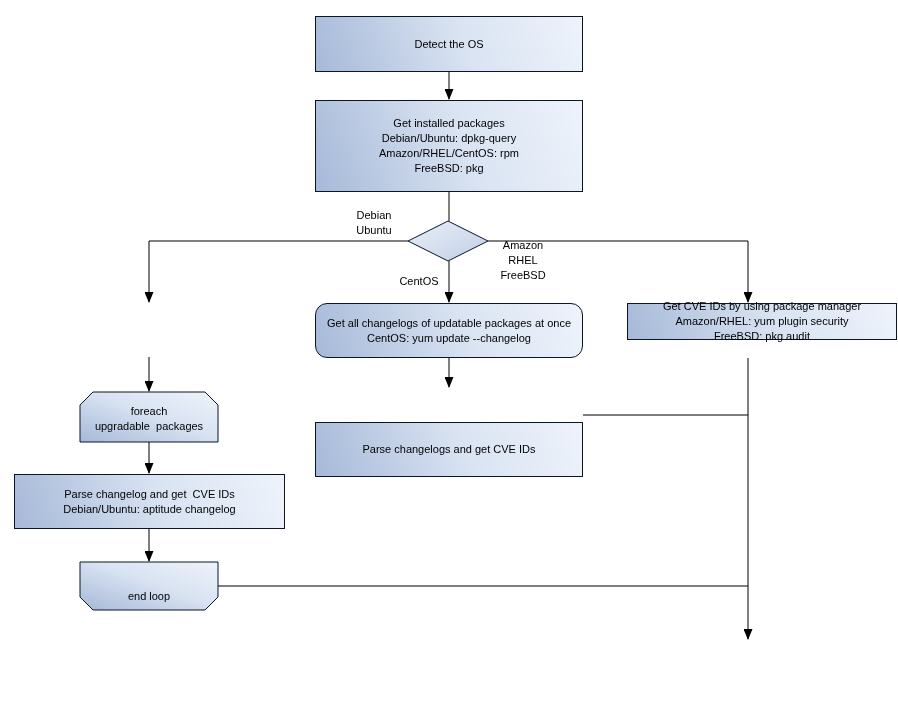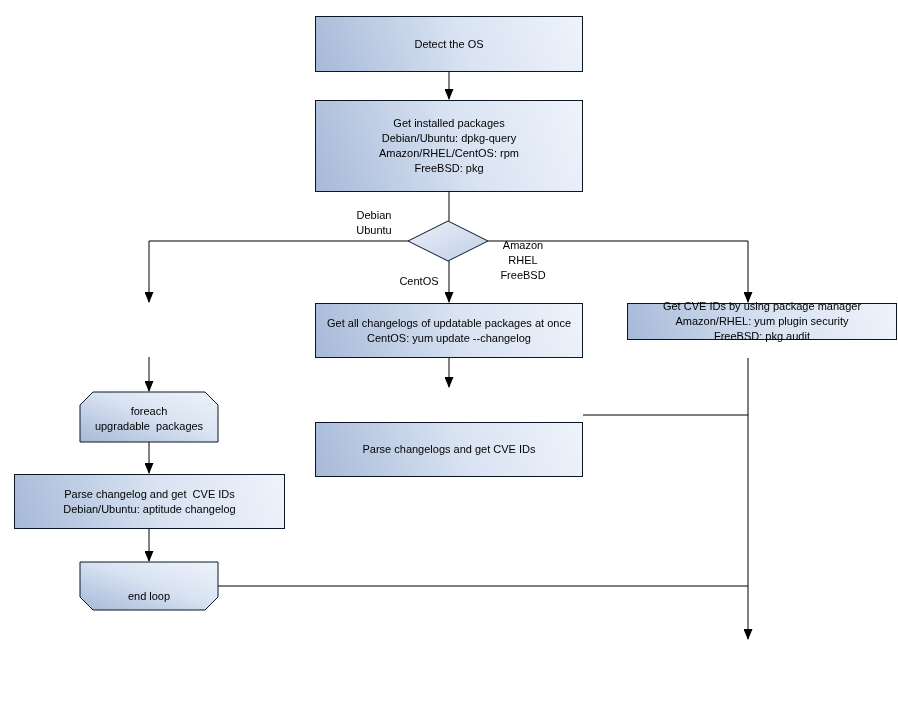--- a/index.html
+++ b/index.html
@@ -55,21 +55,21 @@
     font-size: 11px;
     line-height: 15px;
     color: #000000;
     white-space: pre-wrap;
     z-index: 2;
   }
   
   #n-detect-os           { left: 315px; top: 16px;  width: 268px; height: 56px; }
   #n-get-installed       { left: 315px; top: 100px; width: 268px; height: 92px; }
   #n-check-upgradable    { left: 14px;  top: 303px; width: 271px; height: 54px; }
-  #n-get-all-changelogs  { left: 315px; top: 303px; width: 268px; height: 55px; }
+  #n-get-all-changelogs  { left: 315px; top: 303px; width: 268px; height: 55px; border-radius: 12px; }
   #n-get-cve-ids         { left: 614px; top: 303px; width: 270px; height: 37px; margin-left: 13px; }
   #n-parse-changelogs-mid{ left: 315px; top: 388px; width: 268px; height: 55px; margin-top: 34px; }
   #n-parse-changelog-left{ left: 14px;  top: 474px; width: 271px; height: 55px; }
   #n-cve-ids-scanned     { left: 614px; top: 640px; width: 270px; height: 57px; }
   #t-foreach             { left: 80px;  top: 392px; width: 138px; height: 54px; }
   #t-end-loop            { left: 80px;  top: 562px; width: 138px; height: 48px; margin-top: 10px; }
   #l-debian-ubuntu       { left: 334px; top: 208px; width: 80px; }
   #l-amazon-rhel-freebsd { left: 483px; top: 194px; width: 80px; margin-top: 44px; }
   #l-centos              { left: 379px; top: 274px; width: 80px; }
 </style>

